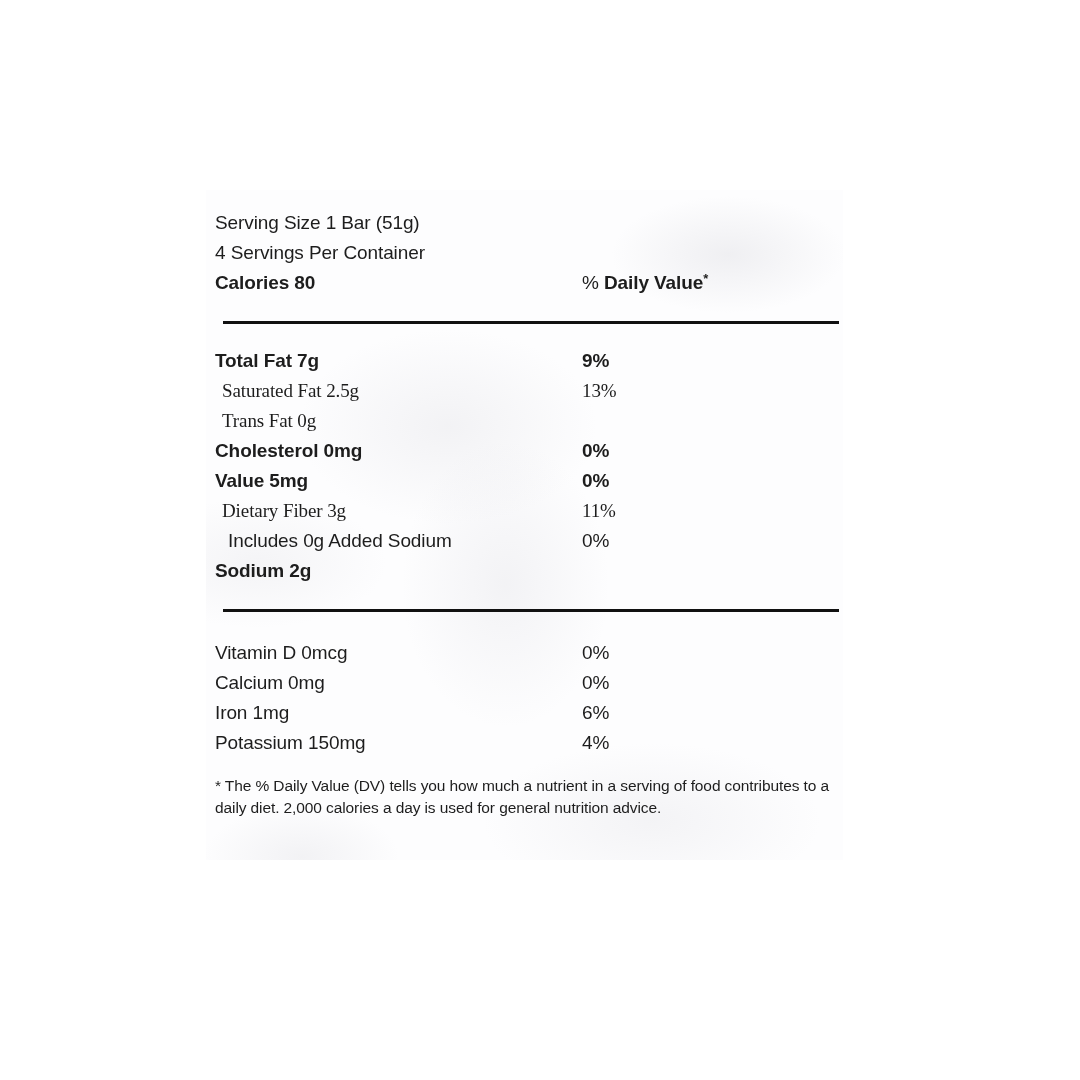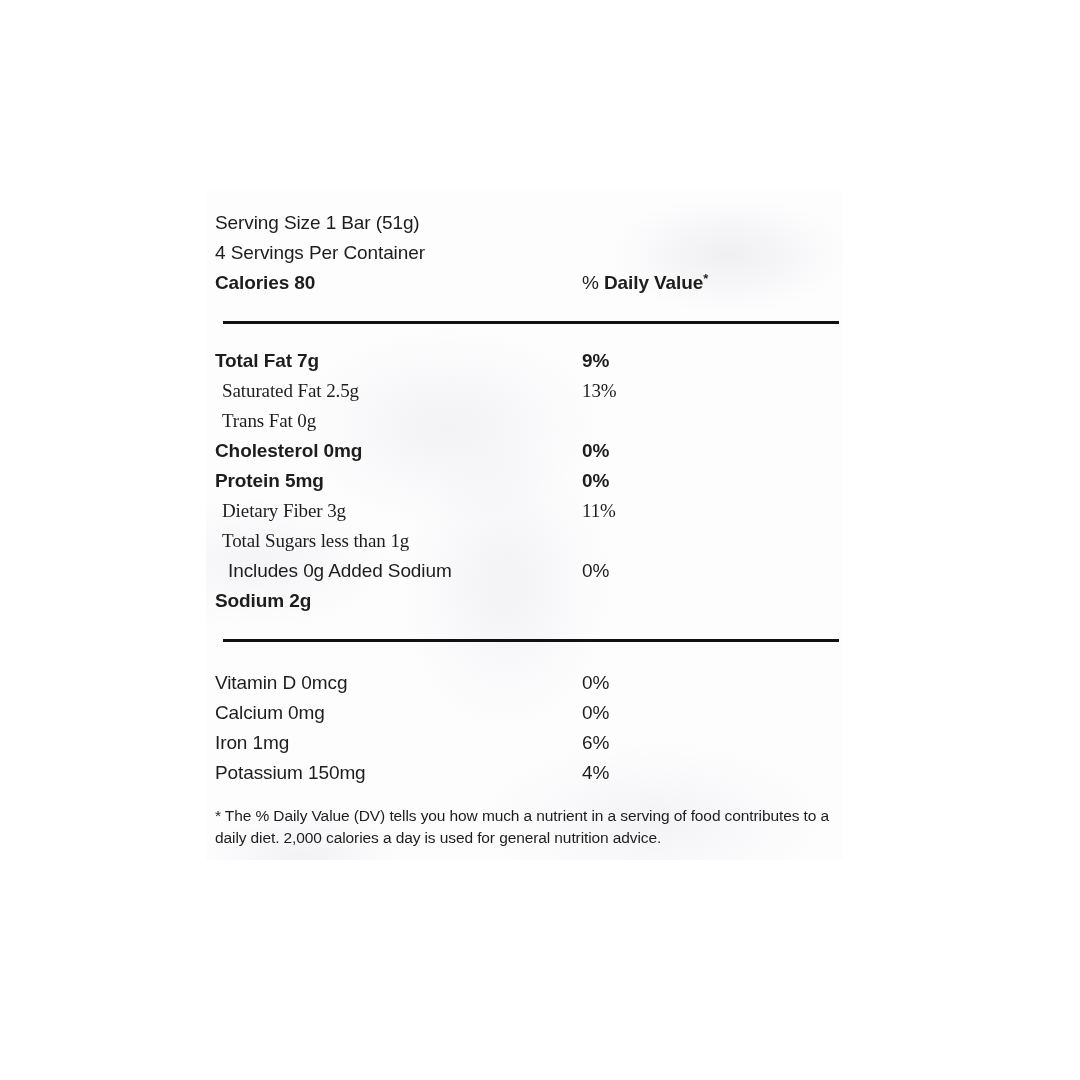--- a/index.html
+++ b/index.html
@@ -103,30 +103,26 @@
       </div>
       <div class="row indent1">
         <span class="label">Trans Fat 0g</span>
         <span class="value"></span>
       </div>
       <div class="row bold">
         <span class="label">Cholesterol 0mg</span>
         <span class="value">0%</span>
       </div>
       <div class="row bold">
-        <span class="label">Protein 5mg</span>
+        <span class="label">Value 5mg</span>
         <span class="value">0%</span>
       </div>
       <div class="row indent1">
         <span class="label">Dietary Fiber 3g</span>
         <span class="value">11%</span>
-      </div>
-      <div class="row indent1">
-        <span class="label">Total Sugars less than 1g</span>
-        <span class="value"></span>
       </div>
       <div class="row indent2">
         <span class="label">Includes 0g Added Sodium</span>
         <span class="value">0%</span>
       </div>
       <div class="row bold">
         <span class="label">Sodium 2g</span>
         <span class="value"></span>
       </div>
     </div>

